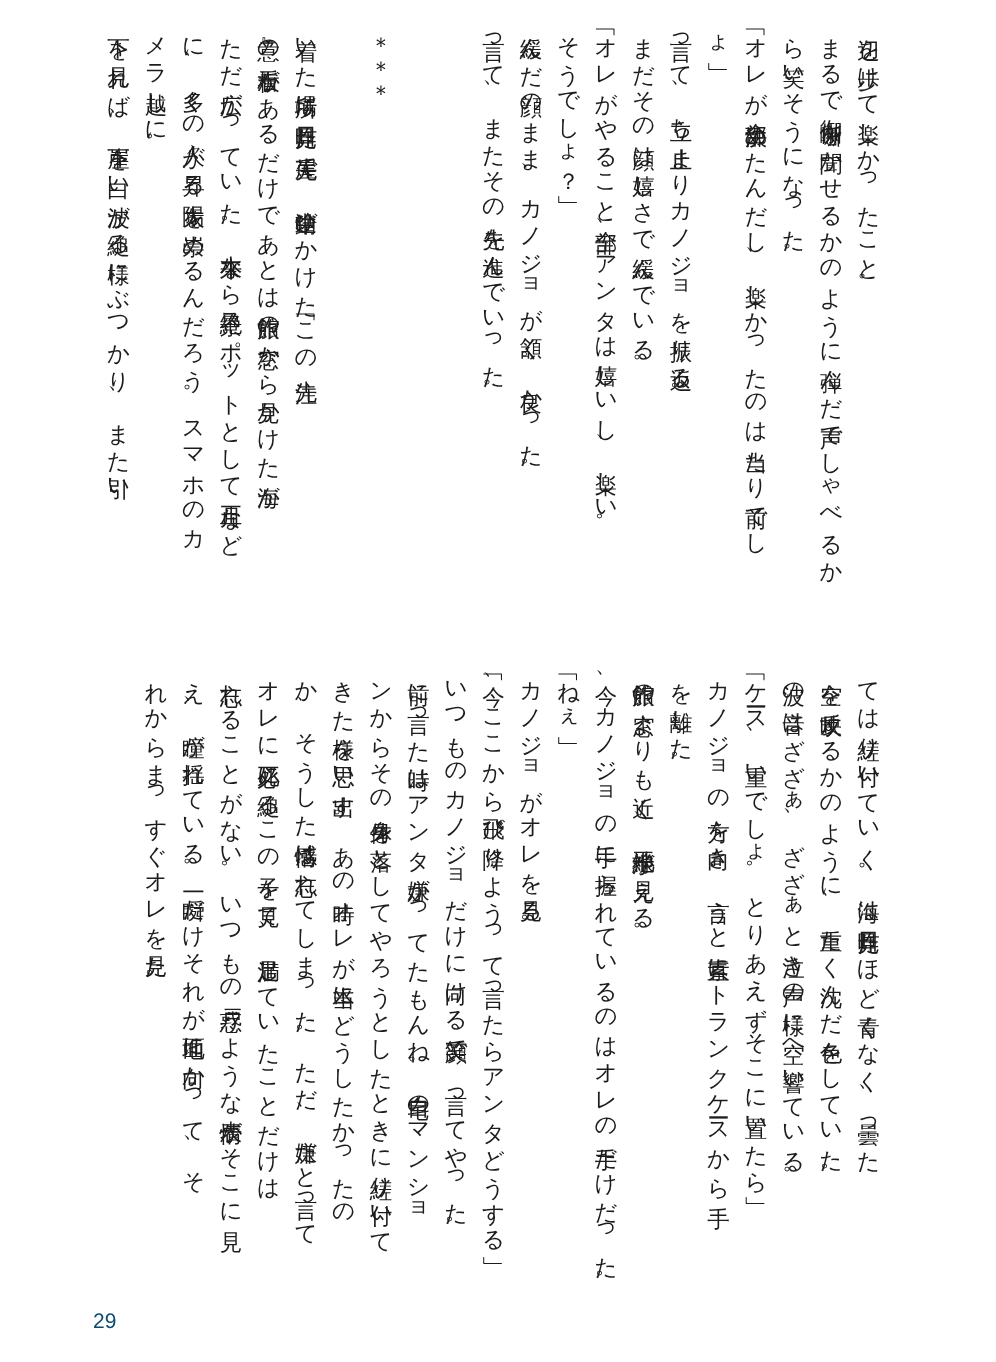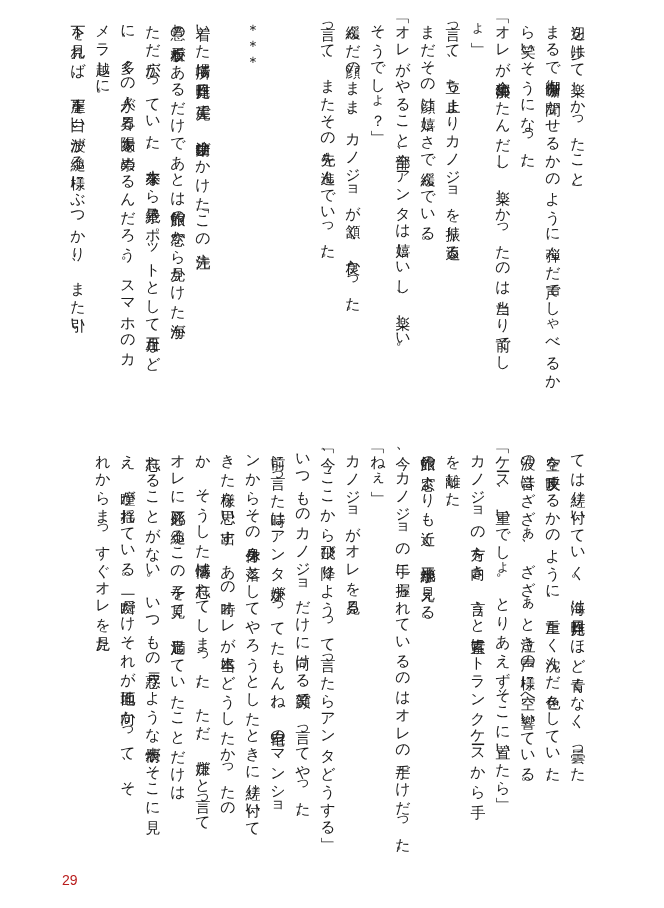--- a/index.html
+++ b/index.html
@@ -32,21 +32,21 @@
     height: 420px;
     white-space: nowrap;
     overflow: visible; 
   }
   .page-number {
     position: absolute;
     left: 62px;
     top: 872px;
     font-family: "Liberation Sans", "DejaVu Sans", sans-serif;
     font-size: 14px;
-    color: #b91c1c;
+    color: #0c4a6e;
   }
 </style>
 </head>
 <body>
 
 <div id="top-block" class="vblock">
     <div class="tcol">辺を歩けて楽しかったこと。</div>
     <div class="tcol">まるで御伽噺を聞かせるかのように弾んだ声でしゃべるか</div>
     <div class="tcol">ら笑いそうになった。</div>
     <div class="tcol">「オレが全部決めたんだし、楽しかったのは当たり前でし</div>

